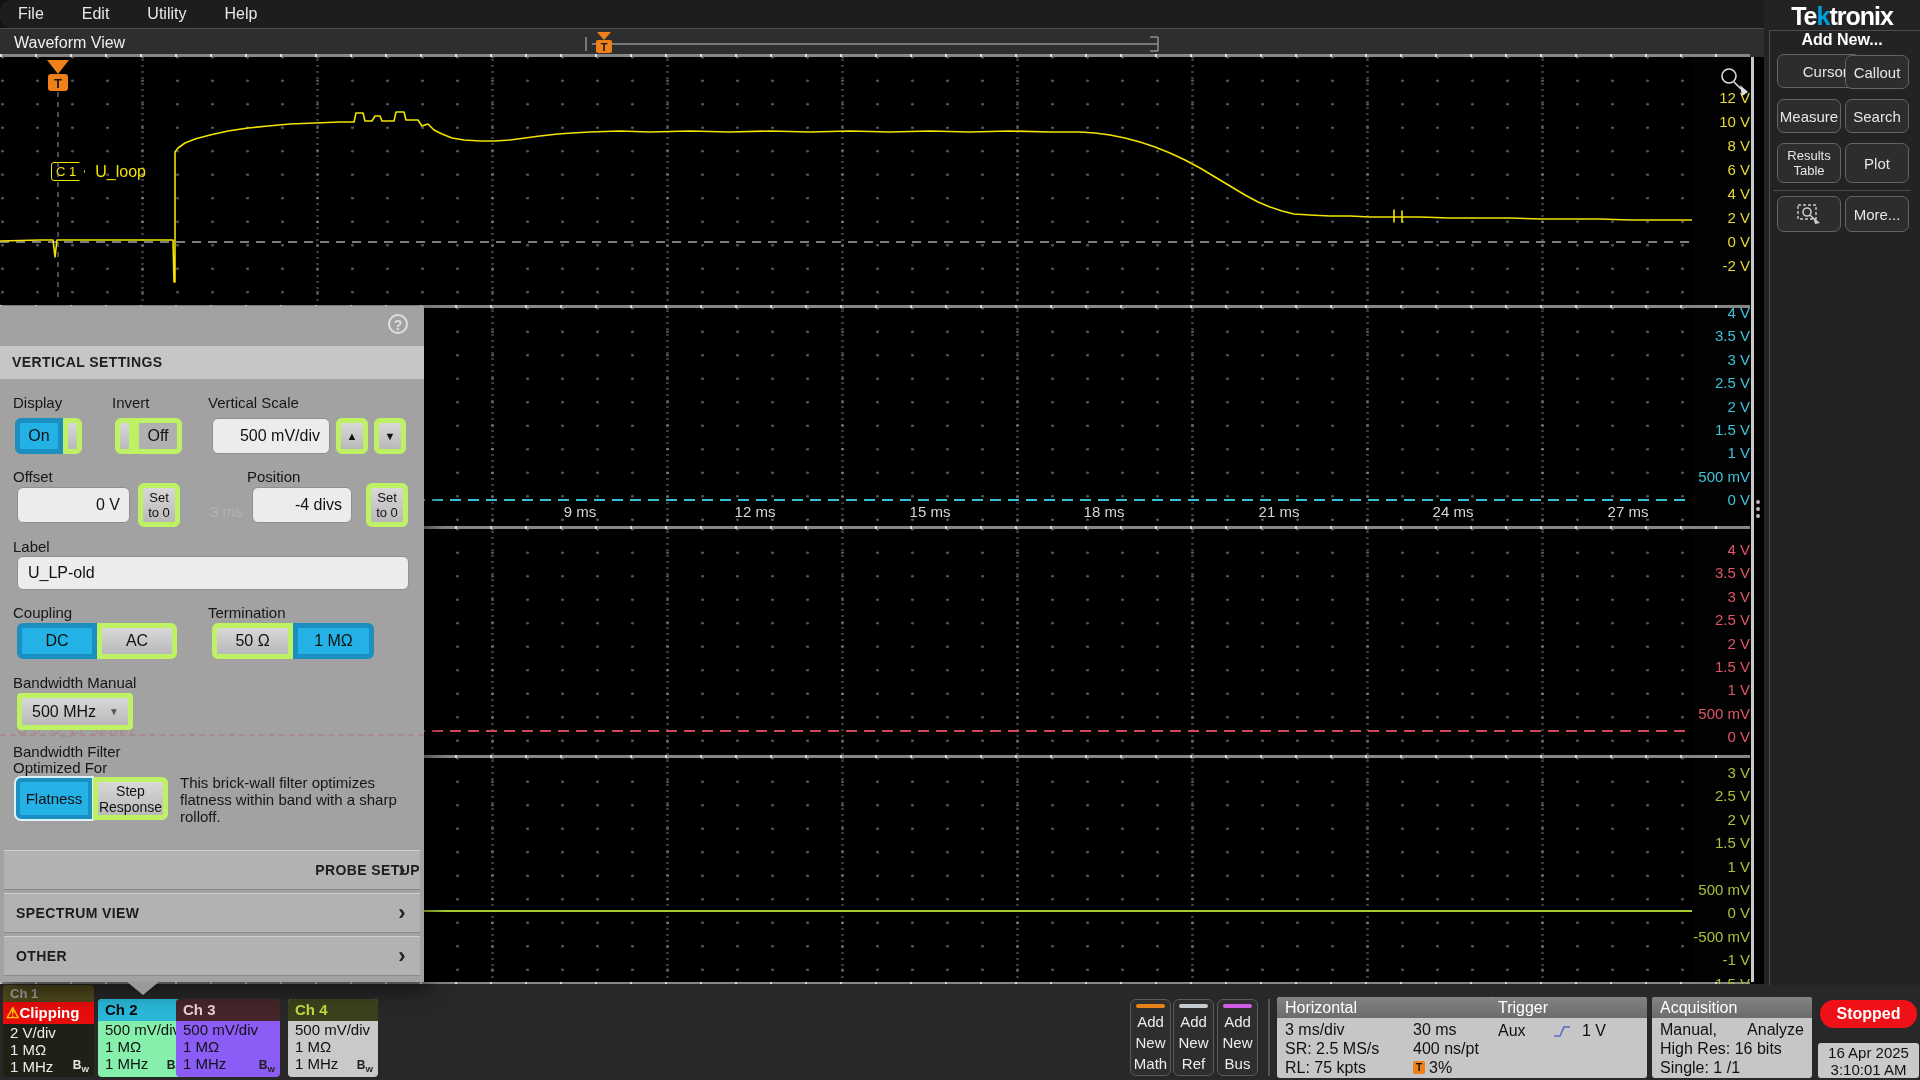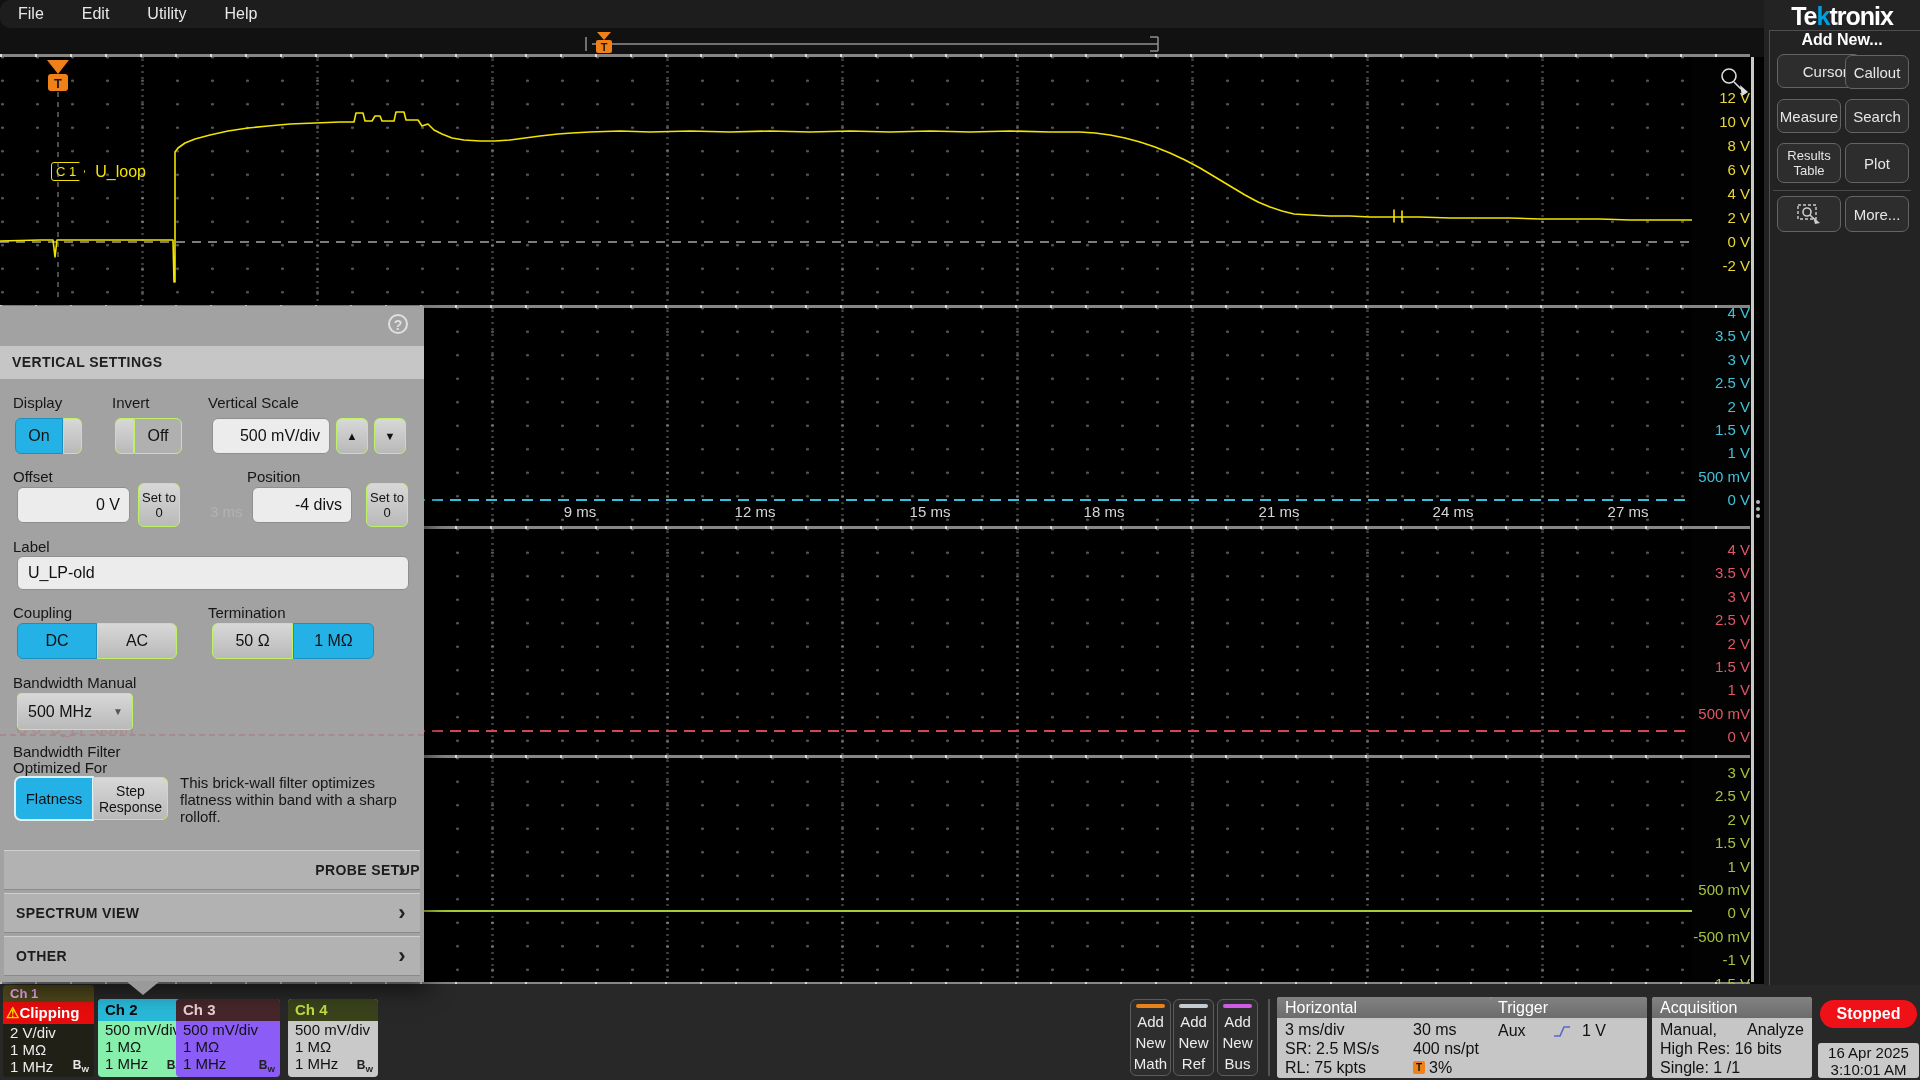--- a/index.html
+++ b/index.html
@@ -31,21 +31,21 @@
         clip-path:polygon(0 0,82% 0,100% 50%,82% 100%,0 100%);line-height:17px;margin-left:41px;}
   
   .dialog{left:0;top:306px;width:424px;height:676px;background:#a2a2a2;z-index:20;
           box-shadow:6px 8px 22px rgba(0,0,0,.55);color:#141414;}
   .dtitle{left:0;top:0;width:424px;height:36px;background:#585858;color:#fff;font-size:18px;
           line-height:36px;padding-left:12px;}
   .dsection{left:0;top:40px;width:424px;height:33px;background:#c6c6c6;color:#202020;font-weight:bold;
             font-size:14px;line-height:33px;padding-left:12px;letter-spacing:.4px;}
   .dlabel{font-size:15px;color:#161616;}
   .btn{display:flex;align-items:center;justify-content:center;border-radius:6px;font-size:16px;
-       background:linear-gradient(#d8d8d8,#b9b9b9);color:#111;border:1px solid #bef264;}
+       background:linear-gradient(#d8d8d8,#b9b9b9);color:#111;border:5px solid #bef264;}
   .btn.active{background:#24b2e6;border-color:#1a8fc0;}
   .input{background:#ececec;border:1px solid #8f8f8f;border-radius:6px;font-size:16px;color:#111;
          display:flex;align-items:center;}
   .input.right{justify-content:flex-end;padding-right:9px;}
   .accordion{left:4px;width:416px;height:40px;background:#b2b2b2;border-top:1px solid #cfcfcf;
              border-bottom:1px solid #8a8a8a;color:#1c1c1c;font-weight:bold;font-size:14px;
              display:flex;align-items:center;padding-left:12px;letter-spacing:.4px;}
   .accordion .chev{position:absolute;right:14px;font-size:22px;font-weight:bold;color:#222;}
   .ghost{opacity:.20;pointer-events:none;}
   
@@ -81,20 +81,23 @@
 
 <div class="app">
 
   <div class="abs menubar">
     <span>File</span>
     <span>Edit</span>
     <span>Utility</span>
     <span>Help</span>
   </div>
 
+  <div class="abs titlebar">
+    <span>Waveform View</span>
+  </div>
 
   <div class="abs plotbg"></div>
 
   <div class="abs sep" style="left:0;top:54px;width:1750px;"></div>
   <div class="abs grat" style="left:0;top:57px;width:1692px;height:248px;"></div>
   <div class="abs sep" style="left:0;top:305px;width:1750px;"></div>
   <div class="abs grat" style="left:0;top:308px;width:1692px;height:218px;"></div>
   <div class="abs sep" style="left:0;top:526px;width:1750px;"></div>
   <div class="abs grat" style="left:0;top:529px;width:1692px;height:226px;"></div>
   <div class="abs sep" style="left:0;top:755px;width:1750px;"></div>
@@ -288,21 +291,21 @@
         <line x1="14" y1="12" x2="18" y2="16" stroke="#cccccc" stroke-width="1.6"></line>
         <polygon points="17,14 24,20 19,21" fill="#cccccc"></polygon>
       </svg>
     </div>
     <div class="sbtn" style="left:81px;top:196px;width:62px;height:34px;">More...</div>
   </div>
 
   <div class="abs bottombar">
 
     <div class="abs badge" style="left:3px;top:1px;width:91px;height:92px;background:#202016;color:#ececec;">
-      <div class="hdr" style="height:17px;line-height:17px;background:#4f481c;color:#f0abfc;font-size:13px;">Ch 1</div>
+      <div class="hdr" style="height:17px;line-height:17px;background:#4f481c;color:#a3a3a3;font-size:13px;">Ch 1</div>
       <div class="row" style="height:22px;line-height:22px;background:#e80c0c;color:#ffffff;font-weight:bold;padding-left:3px;">
         <span style="color:#ffd000;">⚠</span><span>Clipping</span>
       </div>
       <div class="row">2 V/div</div>
       <div class="row">1 MΩ</div>
       <div class="row">1 MHz</div>
       <div class="bw" style="color:#e8e8e8;"><span>B</span><sub>W</sub></div>
     </div>
 
     <div class="abs badge" style="left:98px;top:15px;width:90px;height:78px;background:#86efac;color:#111;">

